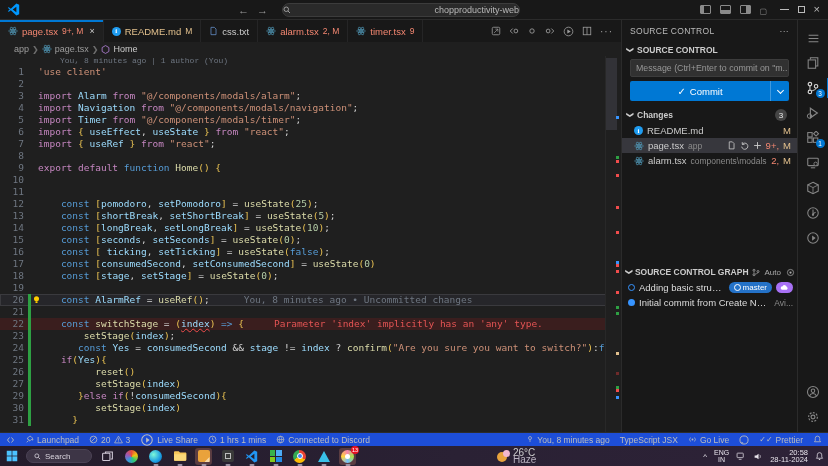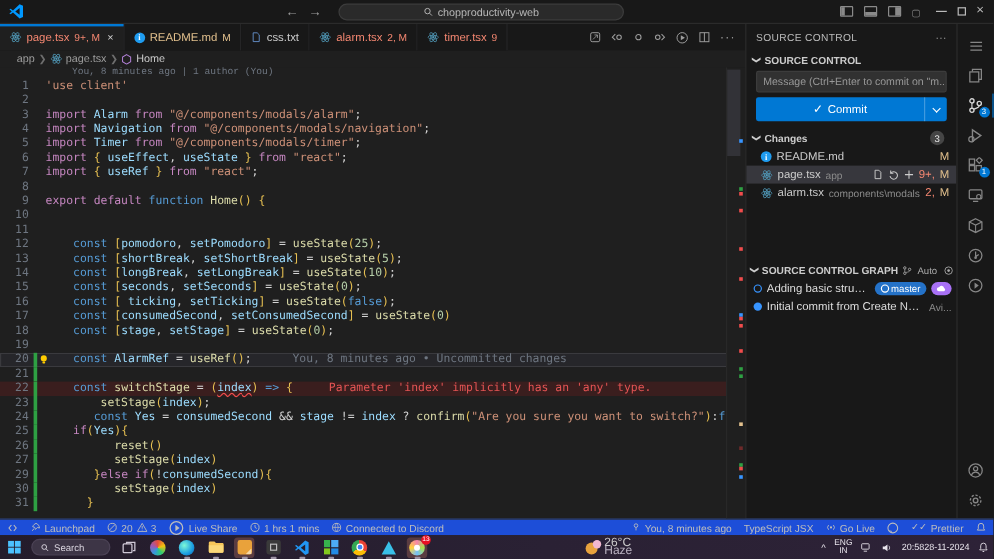--- a/index.html
+++ b/index.html
@@ -5,21 +5,21 @@
   * { margin:0; padding:0; box-sizing:border-box; }
   html,body { width:828px; height:466px; overflow:hidden; background:#1f1f1f;
     font-family:"Liberation Sans", sans-serif; -webkit-font-smoothing:antialiased; }
   .app { width:828px; height:466px; display:flex; flex-direction:column; font-size:10px; color:#ccc; }
 
   
   .titlebar { height:20px; background:#181818; border-bottom:1px solid #2b2b2b; display:flex; align-items:center; flex:0 0 20px; }
   .tb-logo { width:26px; display:flex; justify-content:center; }
   .tb-nav { margin-left:212px; display:flex; gap:8px; color:#9d9d9d; font-size:11px; }
   .tb-search { margin-left:14px; width:238px; height:14px; background:#2a2a2a; border:1px solid #3c3c3c; border-radius:7px;
-    display:flex; align-items:center; justify-content:center; gap:4px; color:#b8b8b8; font-size:9px; }
+    display:flex; align-items:center; justify-content:space-between; gap:4px; color:#b8b8b8; font-size:9px; }
   .tb-right { margin-left:auto; display:flex; align-items:center; gap:9px; padding-right:8px; }
   .lay-ic { width:11px; height:9px; border:1px solid #8a8a8a; border-radius:1px; position:relative; }
   .lay-ic.l::before { content:""; position:absolute; left:0; top:0; bottom:0; width:3px; background:#8a8a8a; }
   .lay-ic.b::before { content:""; position:absolute; left:0; right:0; bottom:0; height:3px; background:#8a8a8a; }
   .lay-ic.r::before { content:""; position:absolute; right:0; top:0; bottom:0; width:4px; background:#8a8a8a; }
   .lay-ic.g { border:none; } .lay-ic.g::before{ content:"▢ "; color:#8a8a8a; font-size:8px; }
   .win-min { width:9px; height:1px; background:#bbb; }
   .win-max { width:7px; height:7px; border:1px solid #bbb; }
   .win-close { color:#bbb; font-size:11px; line-height:1; }
 
@@ -114,21 +114,21 @@
   .tk-app { width:17px; height:17px; border-radius:3px; display:flex; align-items:center; justify-content:center; position:relative; }
   .tk-app.hl { background:#5a3c41; }
   .tk-app .run { position:absolute; bottom:-1px; left:50%; transform:translateX(-50%); width:5px; height:2px; border-radius:1px; background:#9b91a3; }
   .tk-badge { position:absolute; top:-2px; right:-3px; background:#e81123; color:#fff; font-size:5.5px; border-radius:4px; min-width:8px; height:8px;
     display:flex; align-items:center; justify-content:center; }
   .tray { margin-left:auto; display:flex; align-items:center; gap:7px; color:#e8e4ec; font-size:7px; }
   .weather { display:flex; align-items:center; gap:3px; margin-right:26px; }
   .weather .txt { display:flex; flex-direction:column; line-height:7.5px; }
   .weather .desc { color:#b9b2c0; }
   .two-line { display:flex; flex-direction:column; line-height:7.5px; text-align:center; }
-  .clockblk { display:flex; line-height:7.5px; text-align:right; font-size:7.5px; }
+  .clockblk { display:flex; flex-direction:column; line-height:7.5px; text-align:right; font-size:7.5px; }
   svg { display:block; }
 </style>
 </head>
 <body>
 
 <div class="app">
 
   <div class="titlebar">
     <div class="tb-logo">
       <svg width="13" height="13" viewBox="0 0 16 16">
@@ -432,21 +432,21 @@
             </span>
             <span>alarm.tsx</span>
             <span class="chg-path">components\modals</span>
             <span class="chg-right">
               <span class="b-err">2,</span>
               <span class="b-mod">M</span>
             </span>
           </div>
         </div>
 
-      <div class="sec-hdr" style="margin-top:49px;justify-content:space-between;">
+      <div class="sec-hdr" style="margin-top:96px;justify-content:space-between;">
         <span class="chev">❯</span>
         <span style="white-space:nowrap;">SOURCE CONTROL GRAPH</span>
         <div class="graph-hdr-icons">
           <svg width="8" height="9" viewBox="0 0 16 16">
               <circle cx="4" cy="3.5" r="2" fill="none" stroke="#aaa" stroke-width="1.5"></circle>
               <circle cx="4" cy="12.5" r="2" fill="none" stroke="#aaa" stroke-width="1.5"></circle>
               <circle cx="12" cy="6" r="2" fill="none" stroke="#aaa" stroke-width="1.5"></circle>
               <path d="M4 5.5v5M12 8c0 2-3 2.5-6 3" fill="none" stroke="#aaa" stroke-width="1.2"></path>
             </svg>
           <span style="font-size:8px;">Auto</span>

